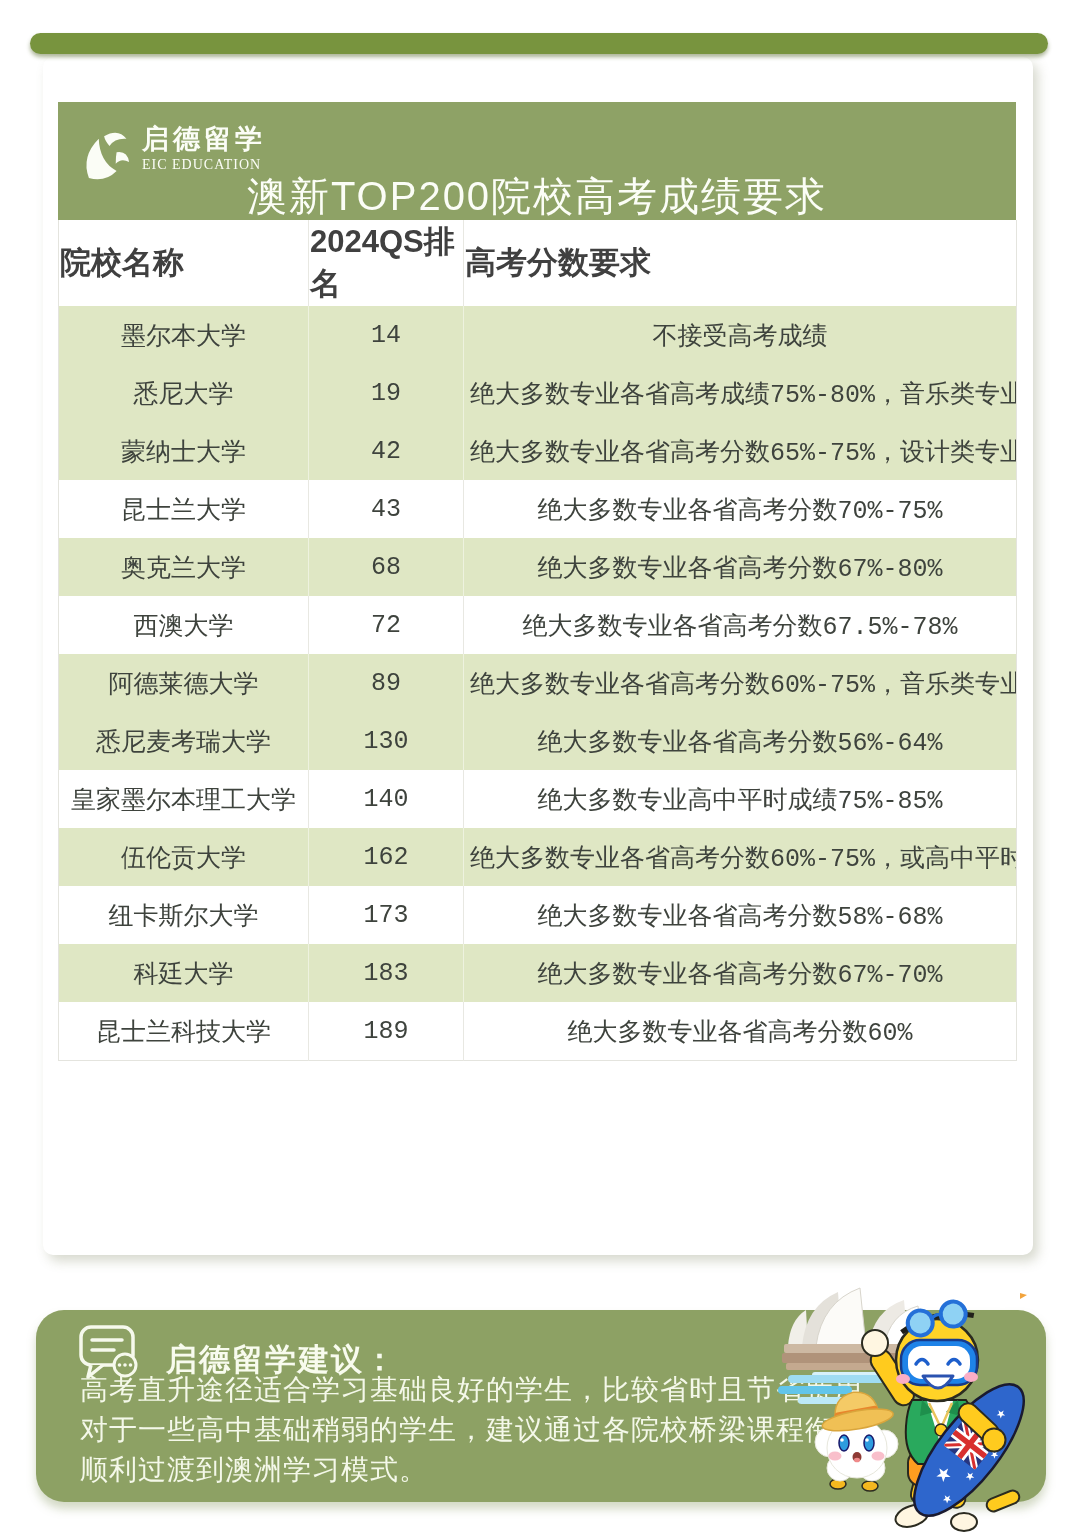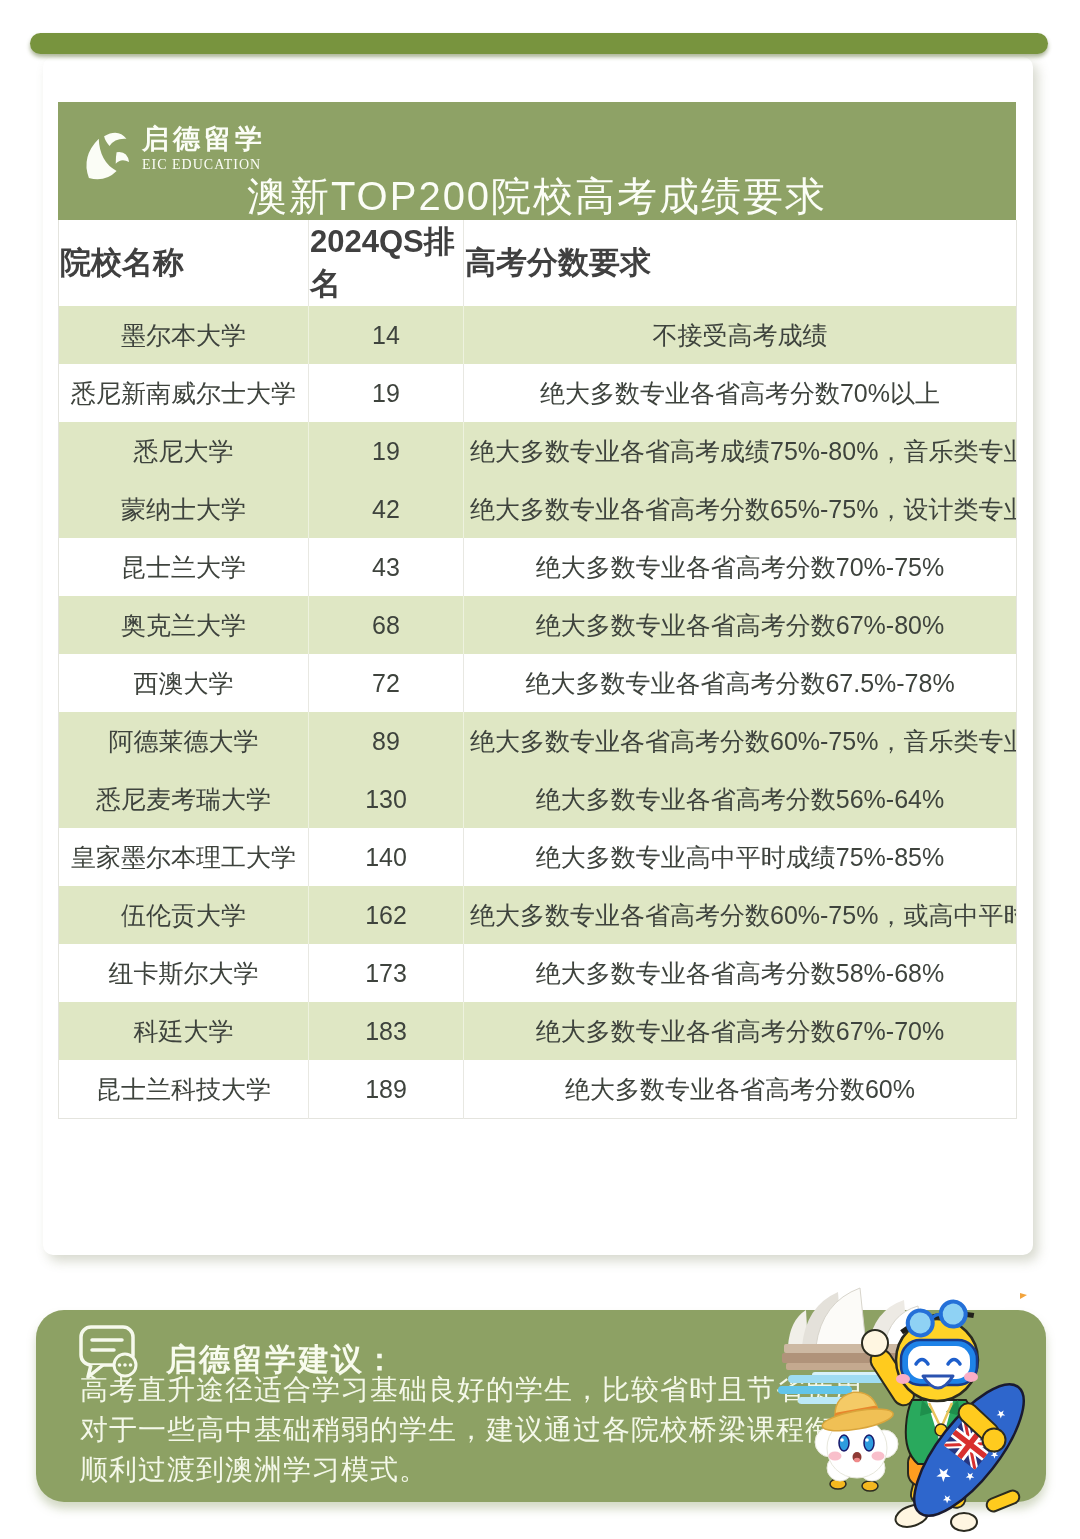--- a/index.html
+++ b/index.html
@@ -37,21 +37,21 @@
     border-collapse:collapse;table-layout:fixed;
     border:1px solid #E4E4DE;border-top:none;
   }
   .req-table th{
     height:65px;font-size:31px;font-weight:bold;color:#404040;
     background:#ffffff;text-align:left;border-right:1px solid #E8E8E2;
   }
   .req-table td{
     height:58px;font-size:25px;color:#3E433D;text-align:center;
     padding:0 6px;border-right:1px solid #E8E8E2;background:#ffffff;
-    white-space:nowrap;overflow:hidden;
+    white-space:nowrap;overflow:hidden;font-family:Liberation Mono, monospace;
   }
   .req-table th:last-child,.req-table td:last-child{border-right:none;}
   .req-table tr.shade td{background:#DFE7C4;border-right-color:#EEF2DF;}
   .advice-box{
     position:absolute;left:36px;top:1310px;width:1010px;height:192px;
     background:#8DA164;border-radius:28px;z-index:1;
     box-shadow:0 7px 10px rgba(130,145,90,.35);
   }
   .advice-header{position:absolute;left:42px;top:13px;display:flex;align-items:flex-end;gap:24px;}
   .advice-heading{font-size:31px;font-weight:bold;color:#F8FBEE;letter-spacing:2px;}
@@ -95,25 +95,20 @@
         <th>院校名称</th>
         <th>2024QS排名</th>
         <th>高考分数要求</th>
       </tr>
     </thead>
     <tbody id="tbody">
         <tr class="shade">
           <td>墨尔本大学</td>
           <td>14</td>
           <td>不接受高考成绩</td>
-        </tr>
-        <tr>
-          <td>悉尼新南威尔士大学</td>
-          <td>19</td>
-          <td>绝大多数专业各省高考分数70%以上</td>
         </tr>
         <tr class="shade">
           <td>悉尼大学</td>
           <td>19</td>
           <td>绝大多数专业各省高考成绩75%-80%，音乐类专业55%以上</td>
         </tr>
         <tr class="shade">
           <td>蒙纳士大学</td>
           <td>42</td>
           <td>绝大多数专业各省高考分数65%-75%，设计类专业60%以上</td>

